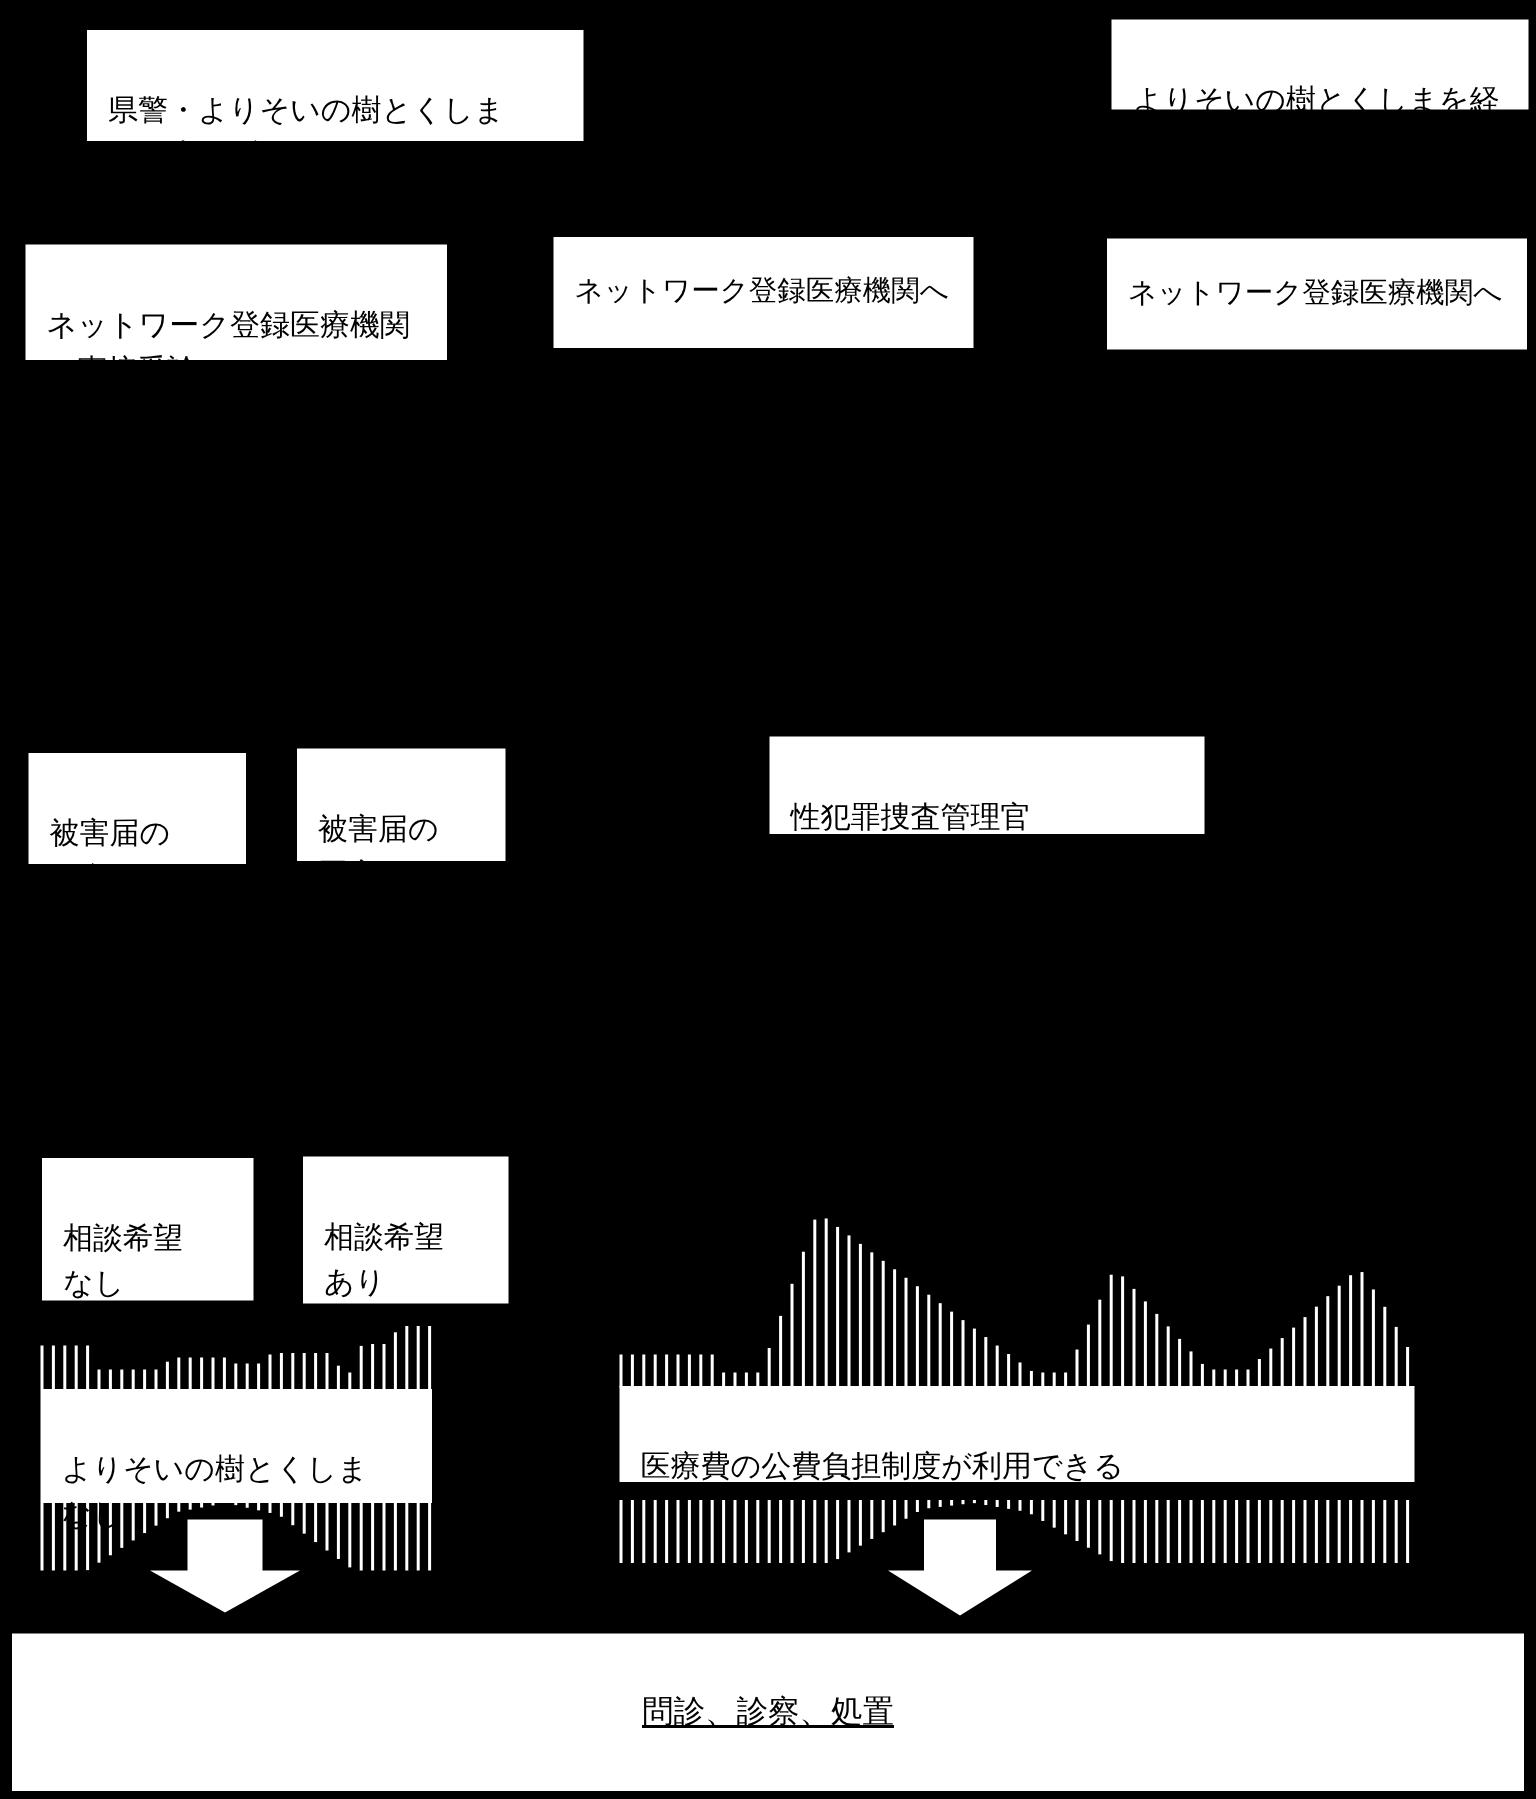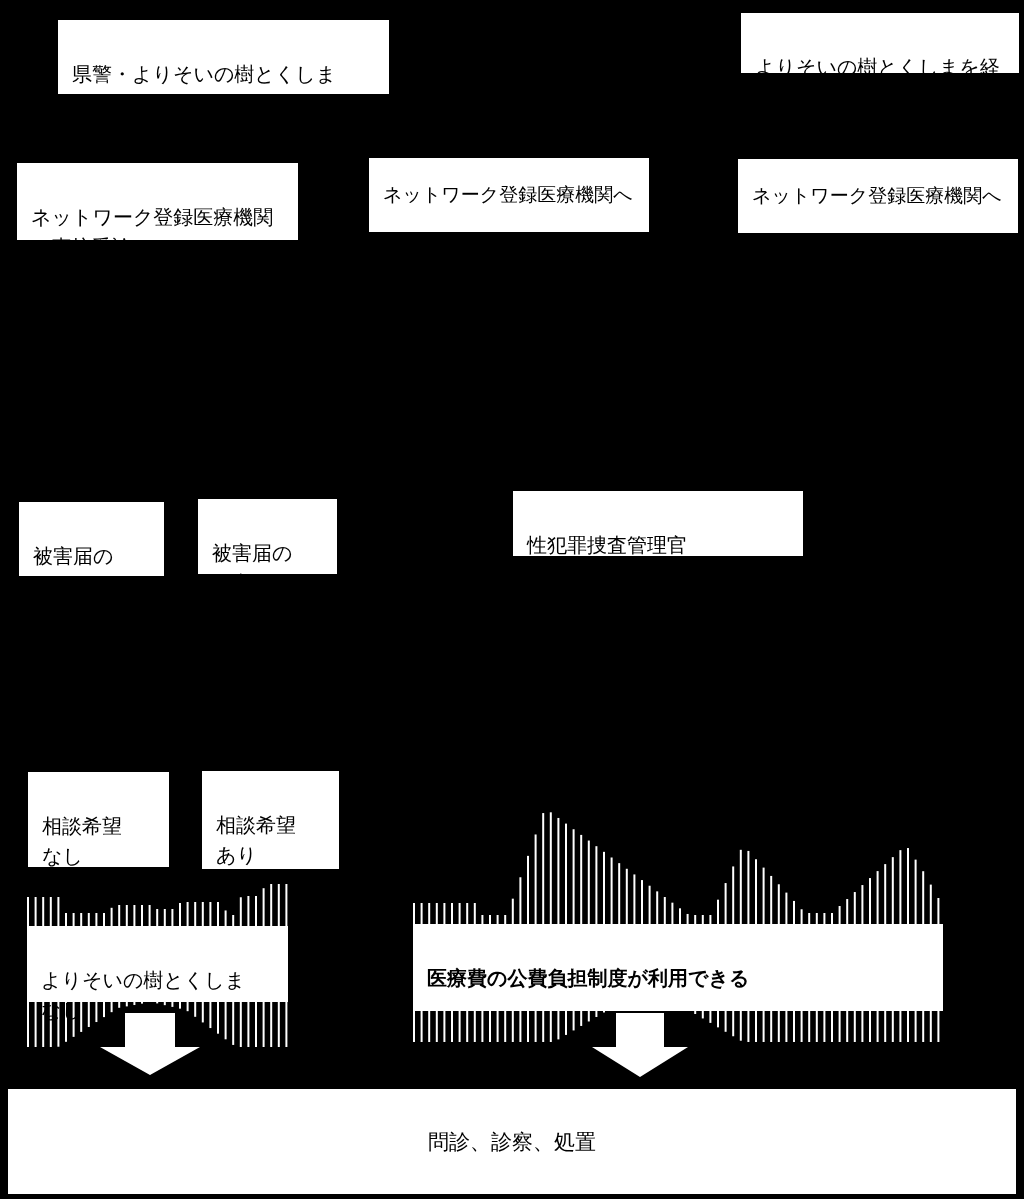--- a/index.html
+++ b/index.html
@@ -19,21 +19,21 @@
     z-index:2;
     white-space:pre-line;
     line-height:1.5;
   }
   .box .lbl{display:block;}
   .pad{padding:9px 14px;}
   .vc{display:flex;align-items:center;padding:0 14px;}
   .hc{display:flex;align-items:center;justify-content:center;text-align:center;}
   .fs20{font-size:20px;}
   .fs19{font-size:19px;}
-  .fs21{font-size:21px;}
+  .fs21{font-size:21px;text-decoration:underline;}
 </style>
 </head>
 <body>
 
 <div id="canvas">
 
   <svg id="pattern-layer" width="1024" height="1199" viewBox="0 0 1024 1199">
     <g>
         <rect x="27" y="897" width="2" height="29" fill="#ffffff"></rect>
         <rect x="27" y="1002" width="2" height="45" fill="#ffffff"></rect>
@@ -288,21 +288,21 @@
   </div>
   <div class="box pad fs20" style="left:202px;top:771px;width:137px;height:98px;">
     <span class="lbl">相談希望
 あり</span>
   </div>
 
   <div class="box pad fs20" style="left:27px;top:926px;width:261px;height:76px;z-index:3;">
     <span class="lbl">よりそいの樹とくしま
 なし</span>
   </div>
-  <div class="box pad fs20" style="left:413px;top:924px;width:530px;height:87px;z-index:3;font-weight:bold;">
+  <div class="box pad fs20" style="left:413px;top:924px;width:530px;height:64px;z-index:3;">
     <span class="lbl">医療費の公費負担制度が利用できる</span>
   </div>
 
   <div class="box hc fs21" style="left:8px;top:1089px;width:1008px;height:105px;">
     <span class="lbl">問診、診察、処置</span>
   </div>
 
 </div>
 
 </body></html>

